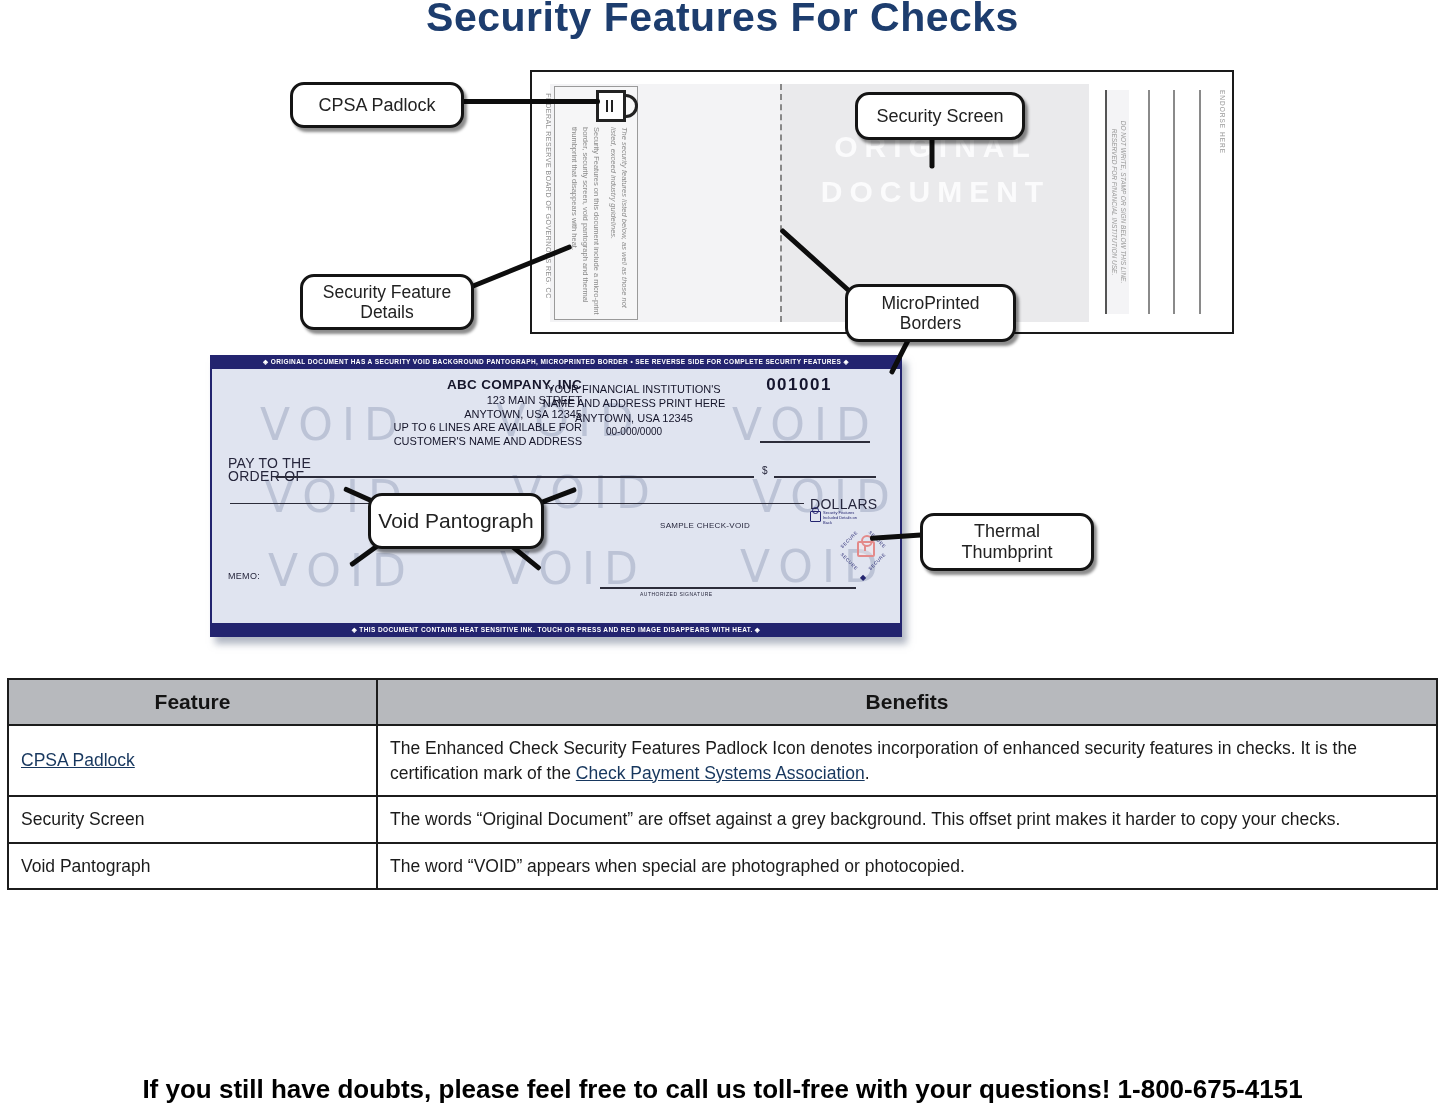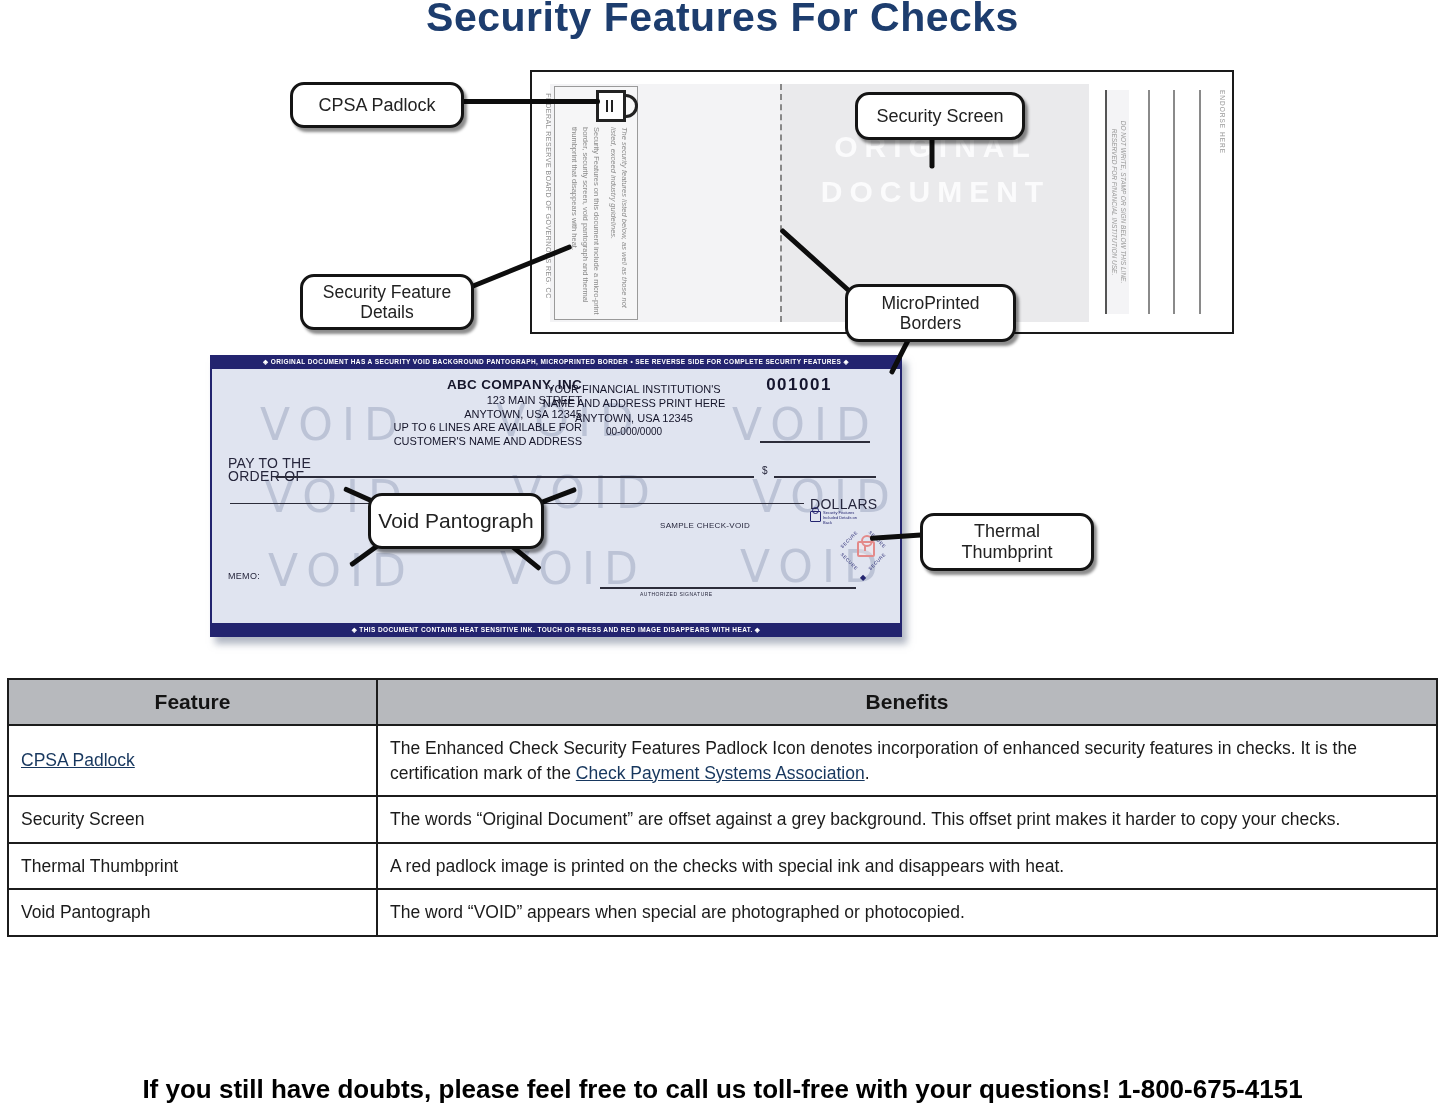--- a/index.html
+++ b/index.html
@@ -234,23 +234,19 @@
       </td>
       <td>
         <span>The Enhanced Check Security Features Padlock Icon denotes incorporation of enhanced security features in checks. It is the certification mark of the </span><a href="#">Check Payment Systems Association</a><span>.</span>
       </td>
     </tr>
     <tr>
       <td>Security Screen</td>
       <td>The words “Original Document” are offset against a grey background. This offset print makes it harder to copy your checks.</td>
     </tr>
     <tr>
-      <td>Thermal Thumbprint</td>
-      <td>A red padlock image is printed on the checks with special ink and disappears with heat.</td>
-    </tr>
-    <tr>
       <td>Void Pantograph</td>
       <td>The word “VOID” appears when special are photographed or photocopied.</td>
     </tr>
   </tbody>
 </table>
 
 <div class="footer-line">If you still have doubts, please feel free to call us toll-free with your questions! 1-800-675-4151</div>
 
 </body></html>

